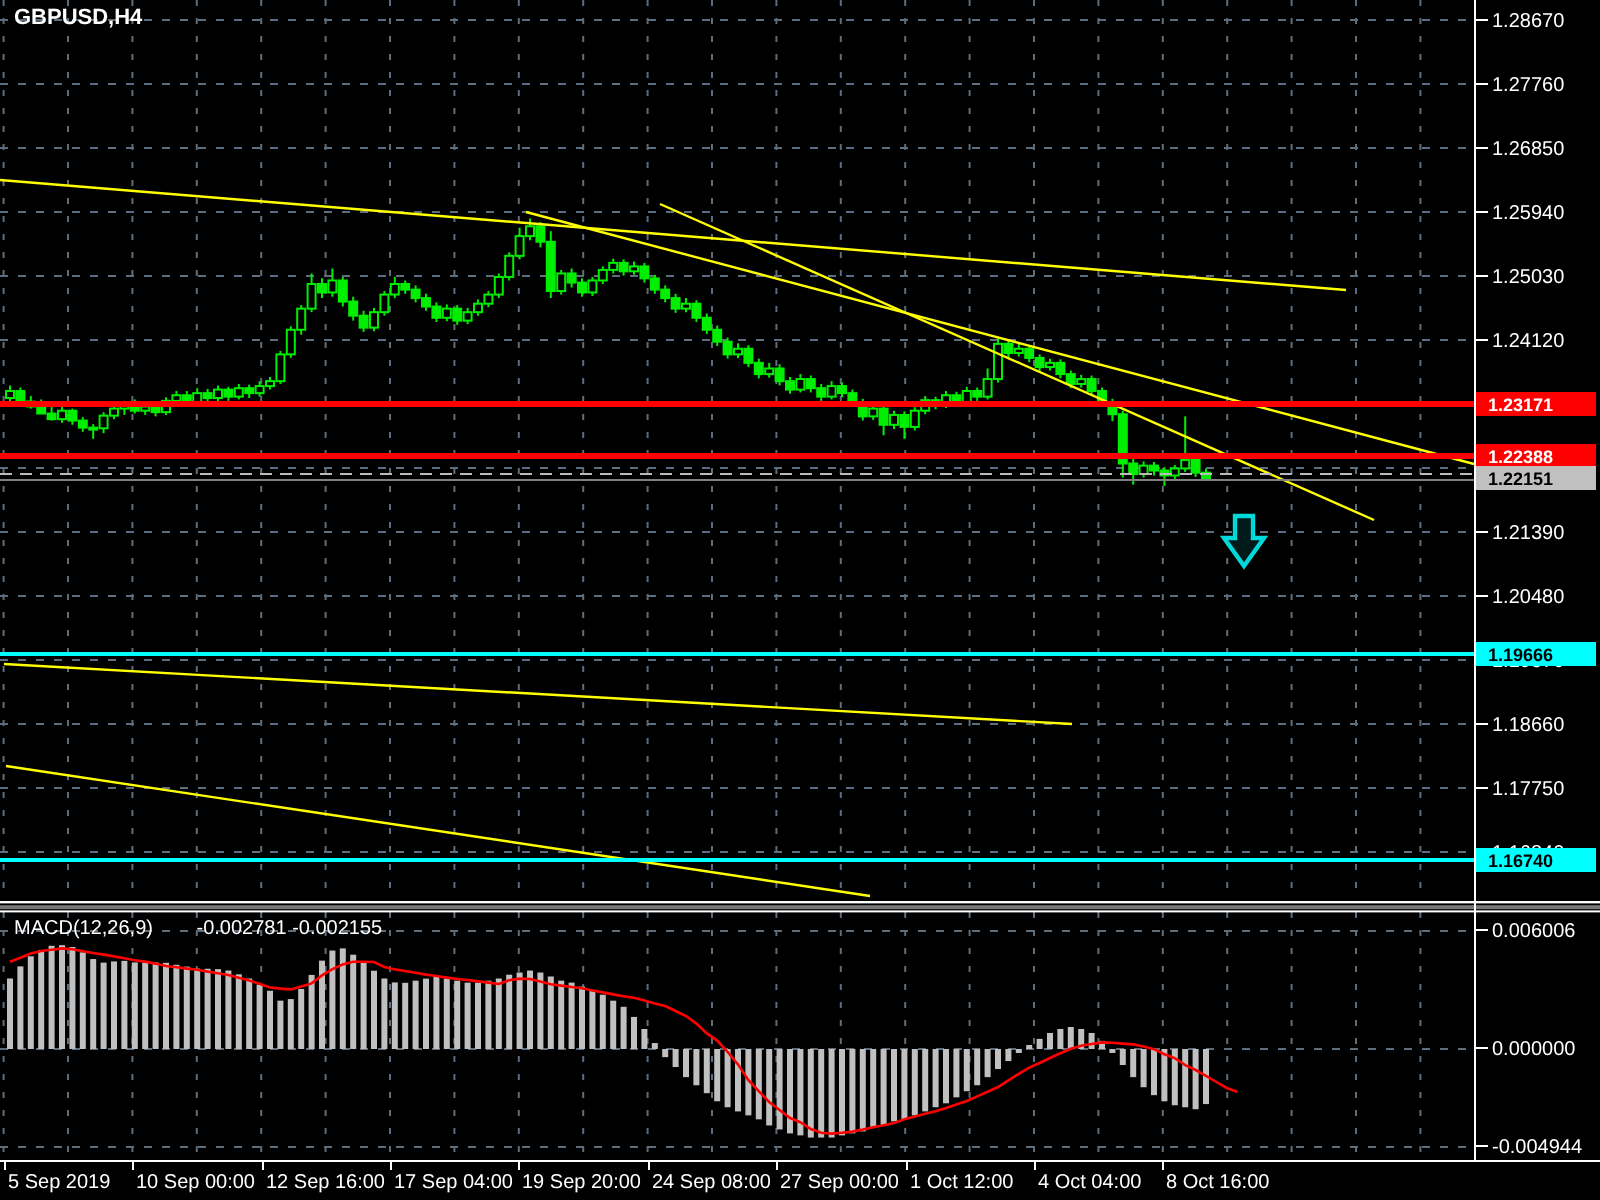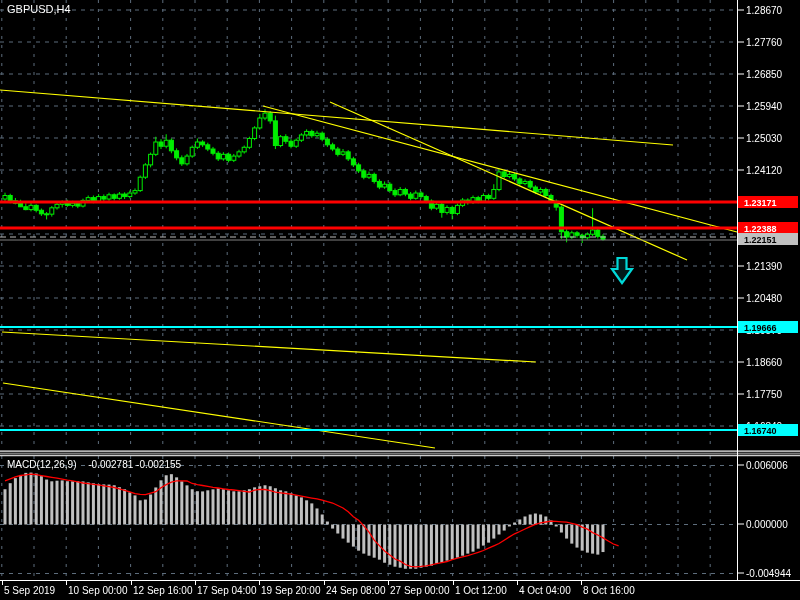--- a/index.html
+++ b/index.html
@@ -2,27 +2,27 @@
 <html><head>
 <meta charset="utf-8">
 <style>
   html,body{margin:0;padding:0;background:#222;}
   .terminal{
     position:relative;width:800px;height:600px;background:#000;overflow:hidden;
     font-family:"Liberation Sans",sans-serif;
   }
   svg{position:absolute;left:0;top:0;}
   .title{
-    position:absolute;left:7px;top:3px;color:#fff;font-size:11px;font-weight:400;
+    position:absolute;left:7px;top:3px;color:#fff;font-size:11px;font-weight:700;
     letter-spacing:0px;white-space:nowrap;
   }
   .macd-label{
     position:absolute;left:7px;top:459px;color:#fff;font-size:10px;white-space:nowrap;
   }
-  .macd-label span + span{margin-left:9px;}
+  .macd-label span + span{margin-left:19px;}
   text{font-family:"Liberation Sans",sans-serif;}
   .axlbl{font-size:10px;fill:#ffffff;}
   .badgetxt{font-size:9px;font-weight:bold;}
 </style>
 </head>
 <body>
 
 <div class="terminal">
   <svg id="chart" width="800" height="600">
       <line x1="1.8" y1="0" x2="1.8" y2="450" stroke="#5d6d7c" stroke-width="1" stroke-dasharray="3 6"></line>

